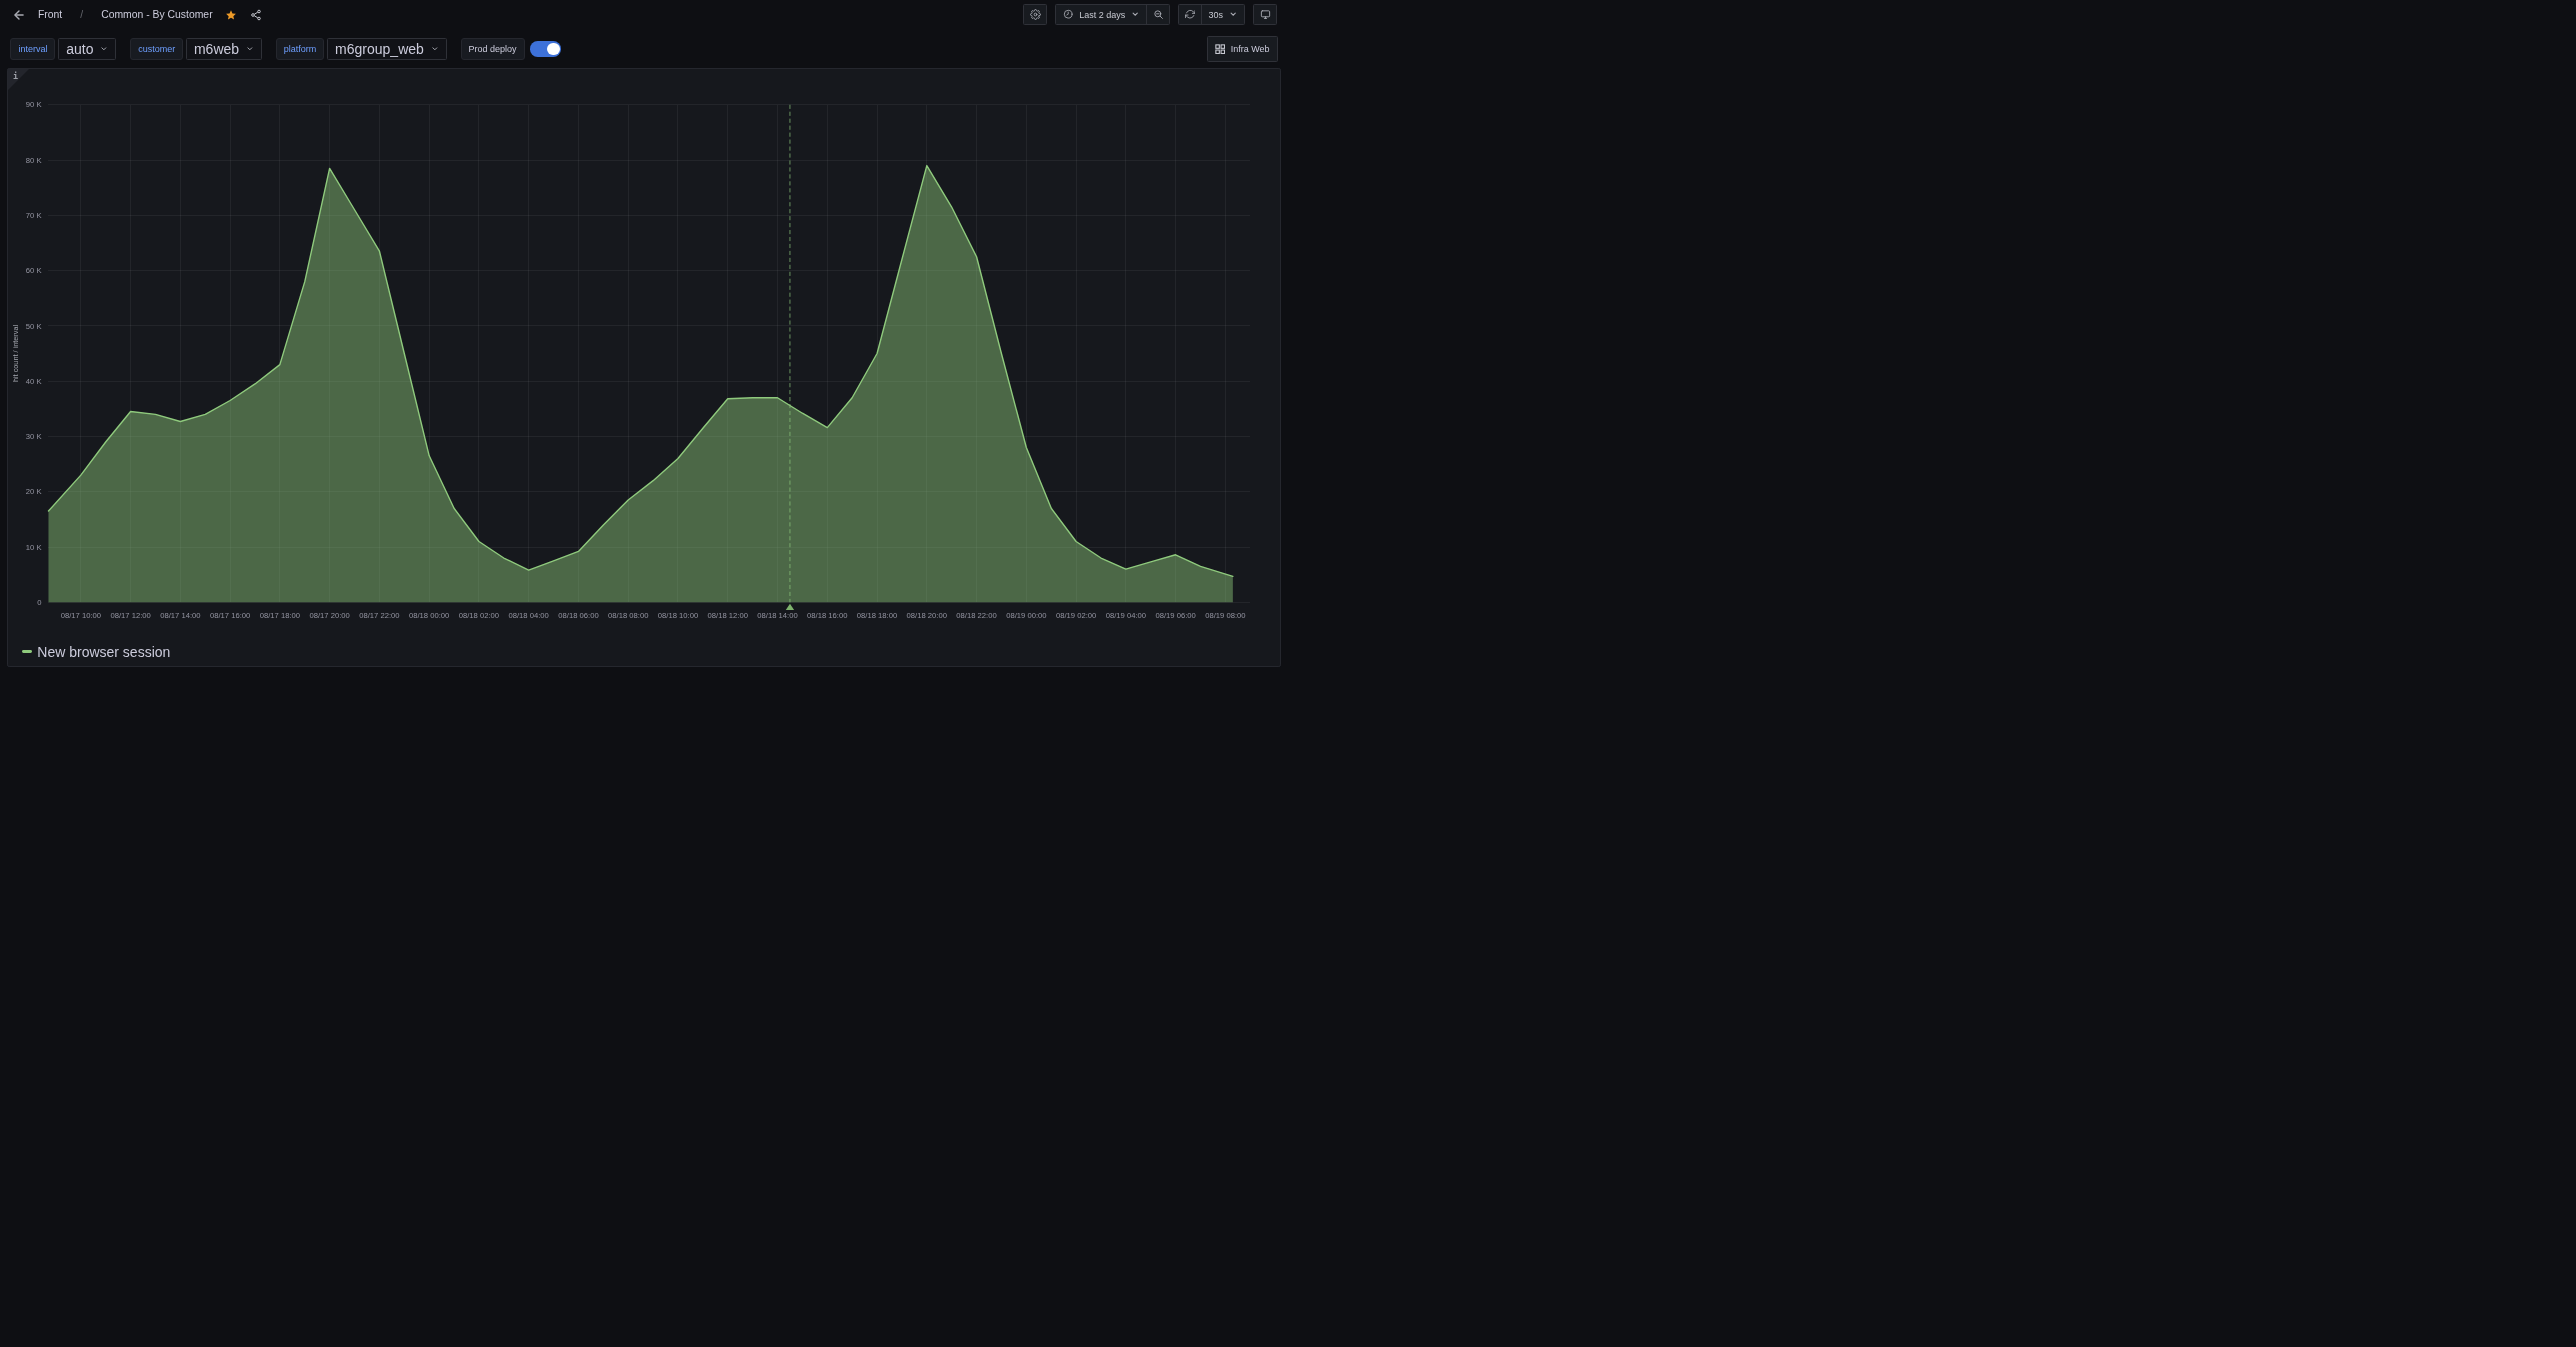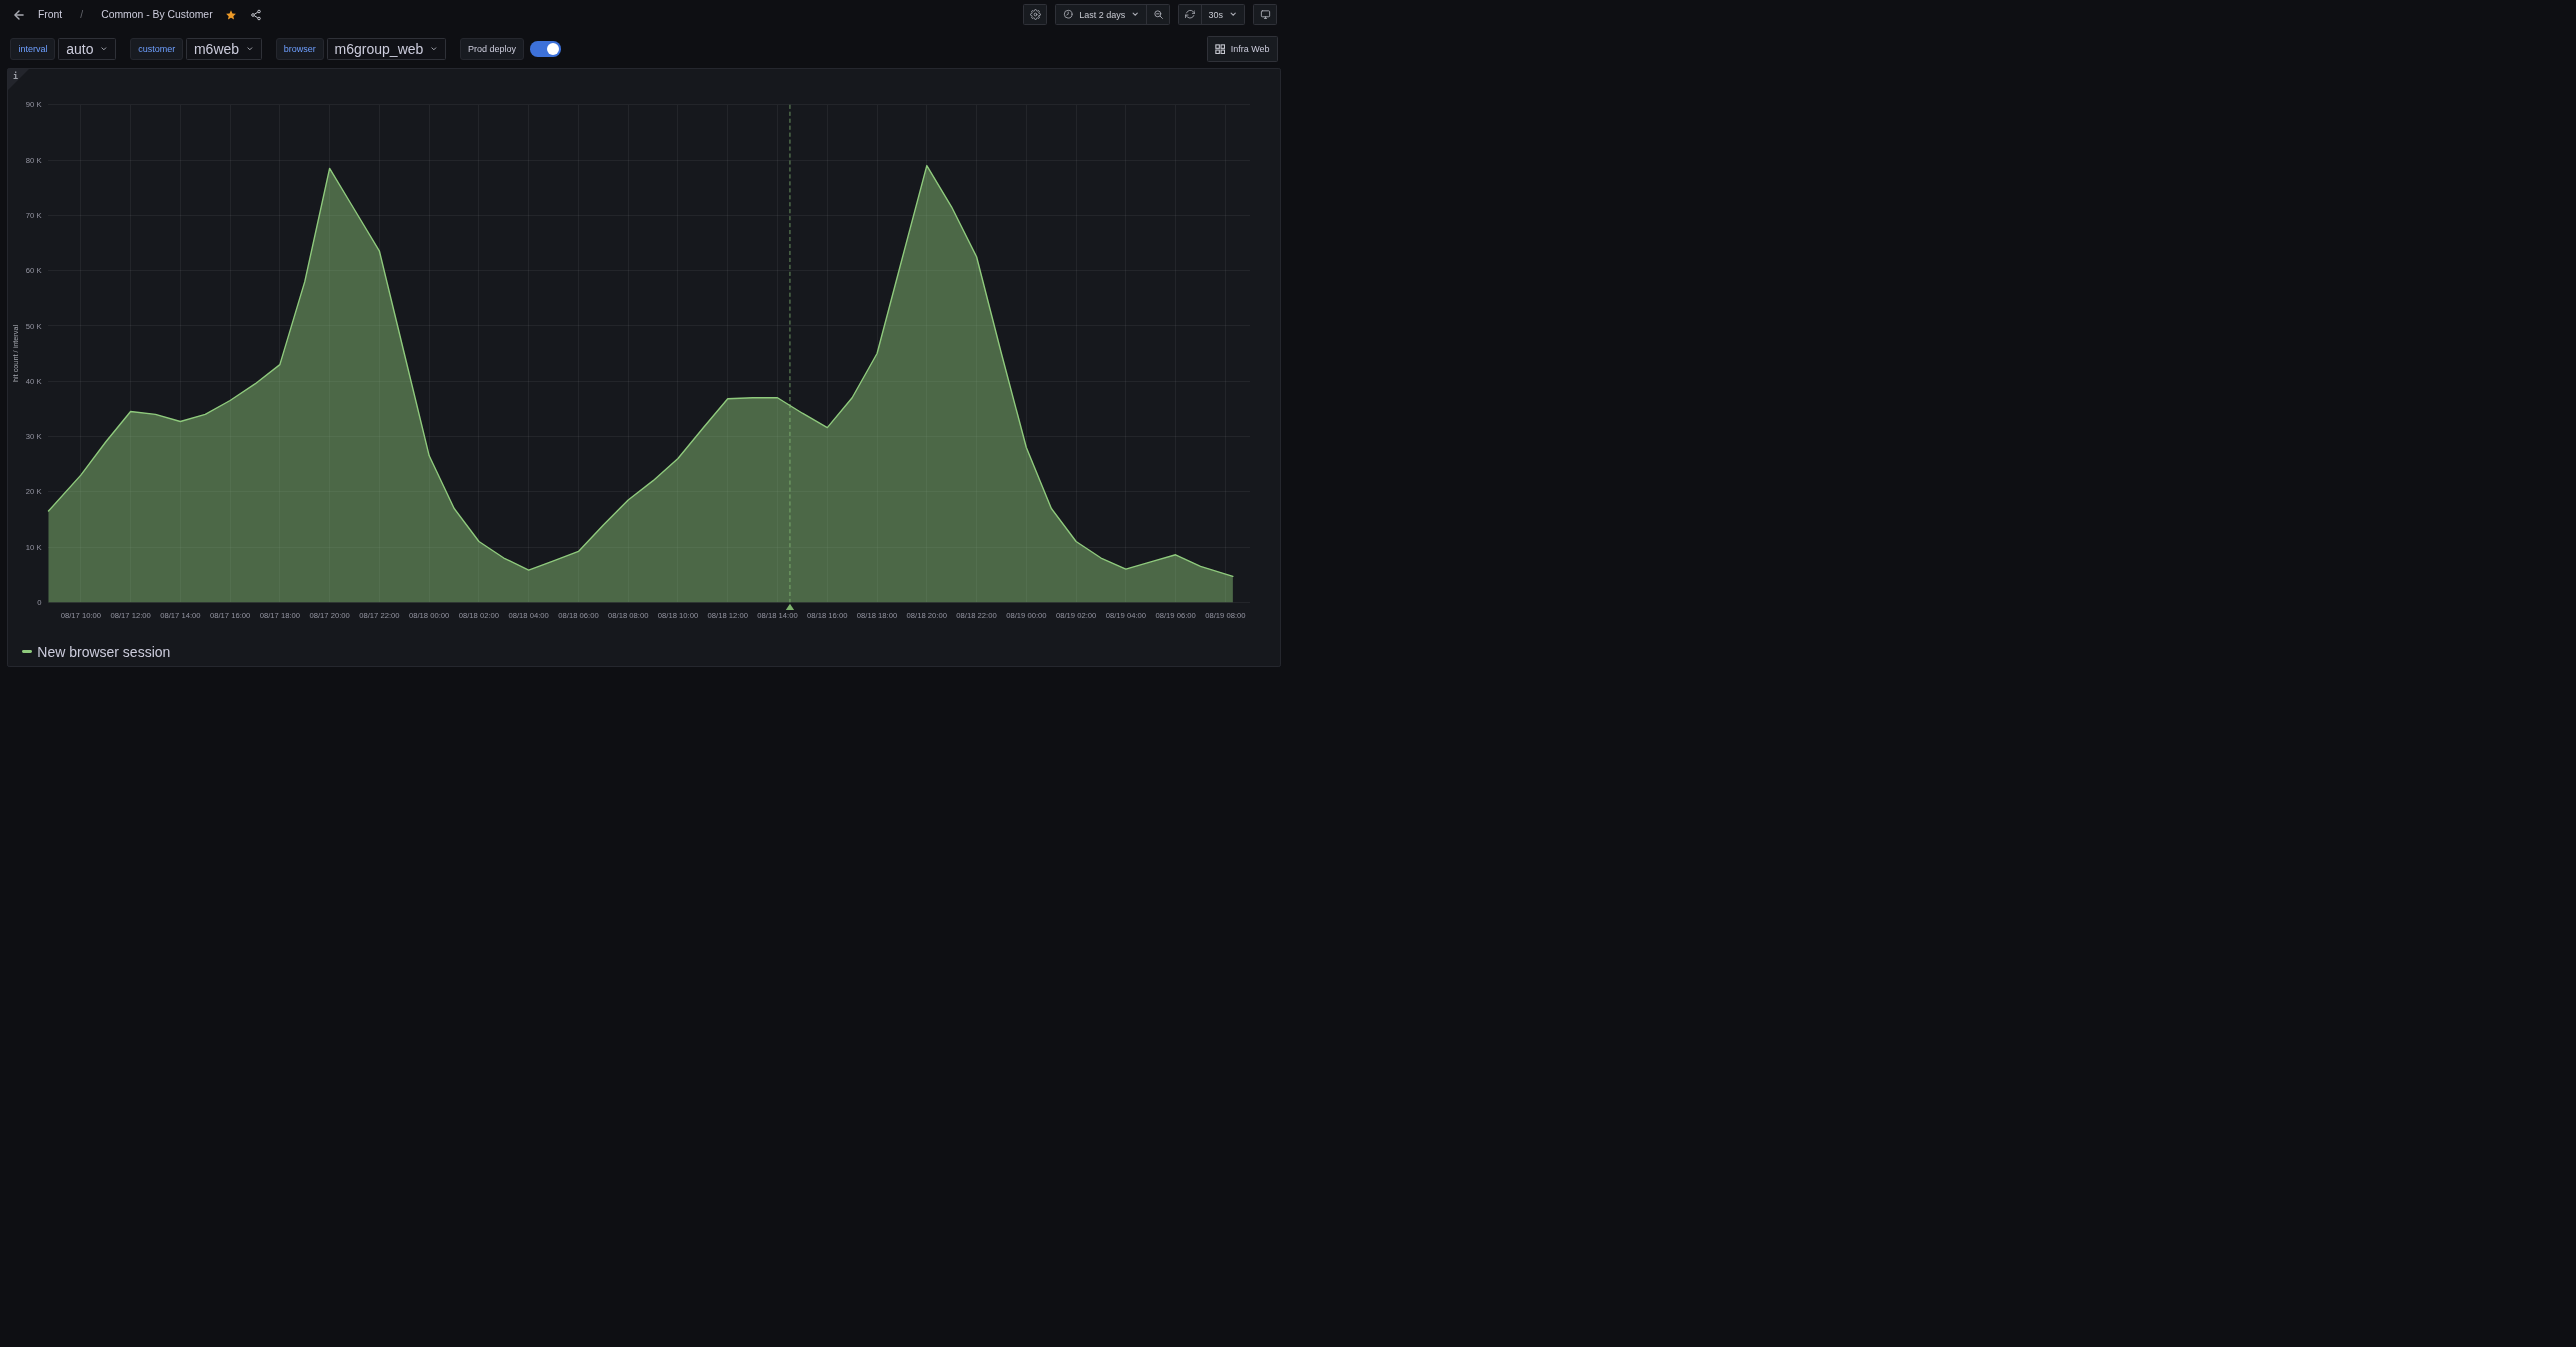--- a/index.html
+++ b/index.html
@@ -193,21 +193,21 @@
     <div class="varvalue">
       <span>m6web</span>
       <span class="icon">
         <svg width="7.7" height="7.7" viewBox="0 0 14 14" fill="none" stroke="currentColor" stroke-width="1.8" stroke-linecap="round">
             <path d="M3.5 5.2 7 8.7l3.5-3.5"></path>
           </svg>
       </span>
     </div>
   </div>
   <div class="vargroup">
-    <div class="varlabel">browser</div>
+    <div class="varlabel">platform</div>
     <div class="varvalue">
       <span>m6group_web</span>
       <span class="icon">
         <svg width="7.7" height="7.7" viewBox="0 0 14 14" fill="none" stroke="currentColor" stroke-width="1.8" stroke-linecap="round">
             <path d="M3.5 5.2 7 8.7l3.5-3.5"></path>
           </svg>
       </span>
     </div>
   </div>
   <div class="vargroup" style="gap:5.6px;">

